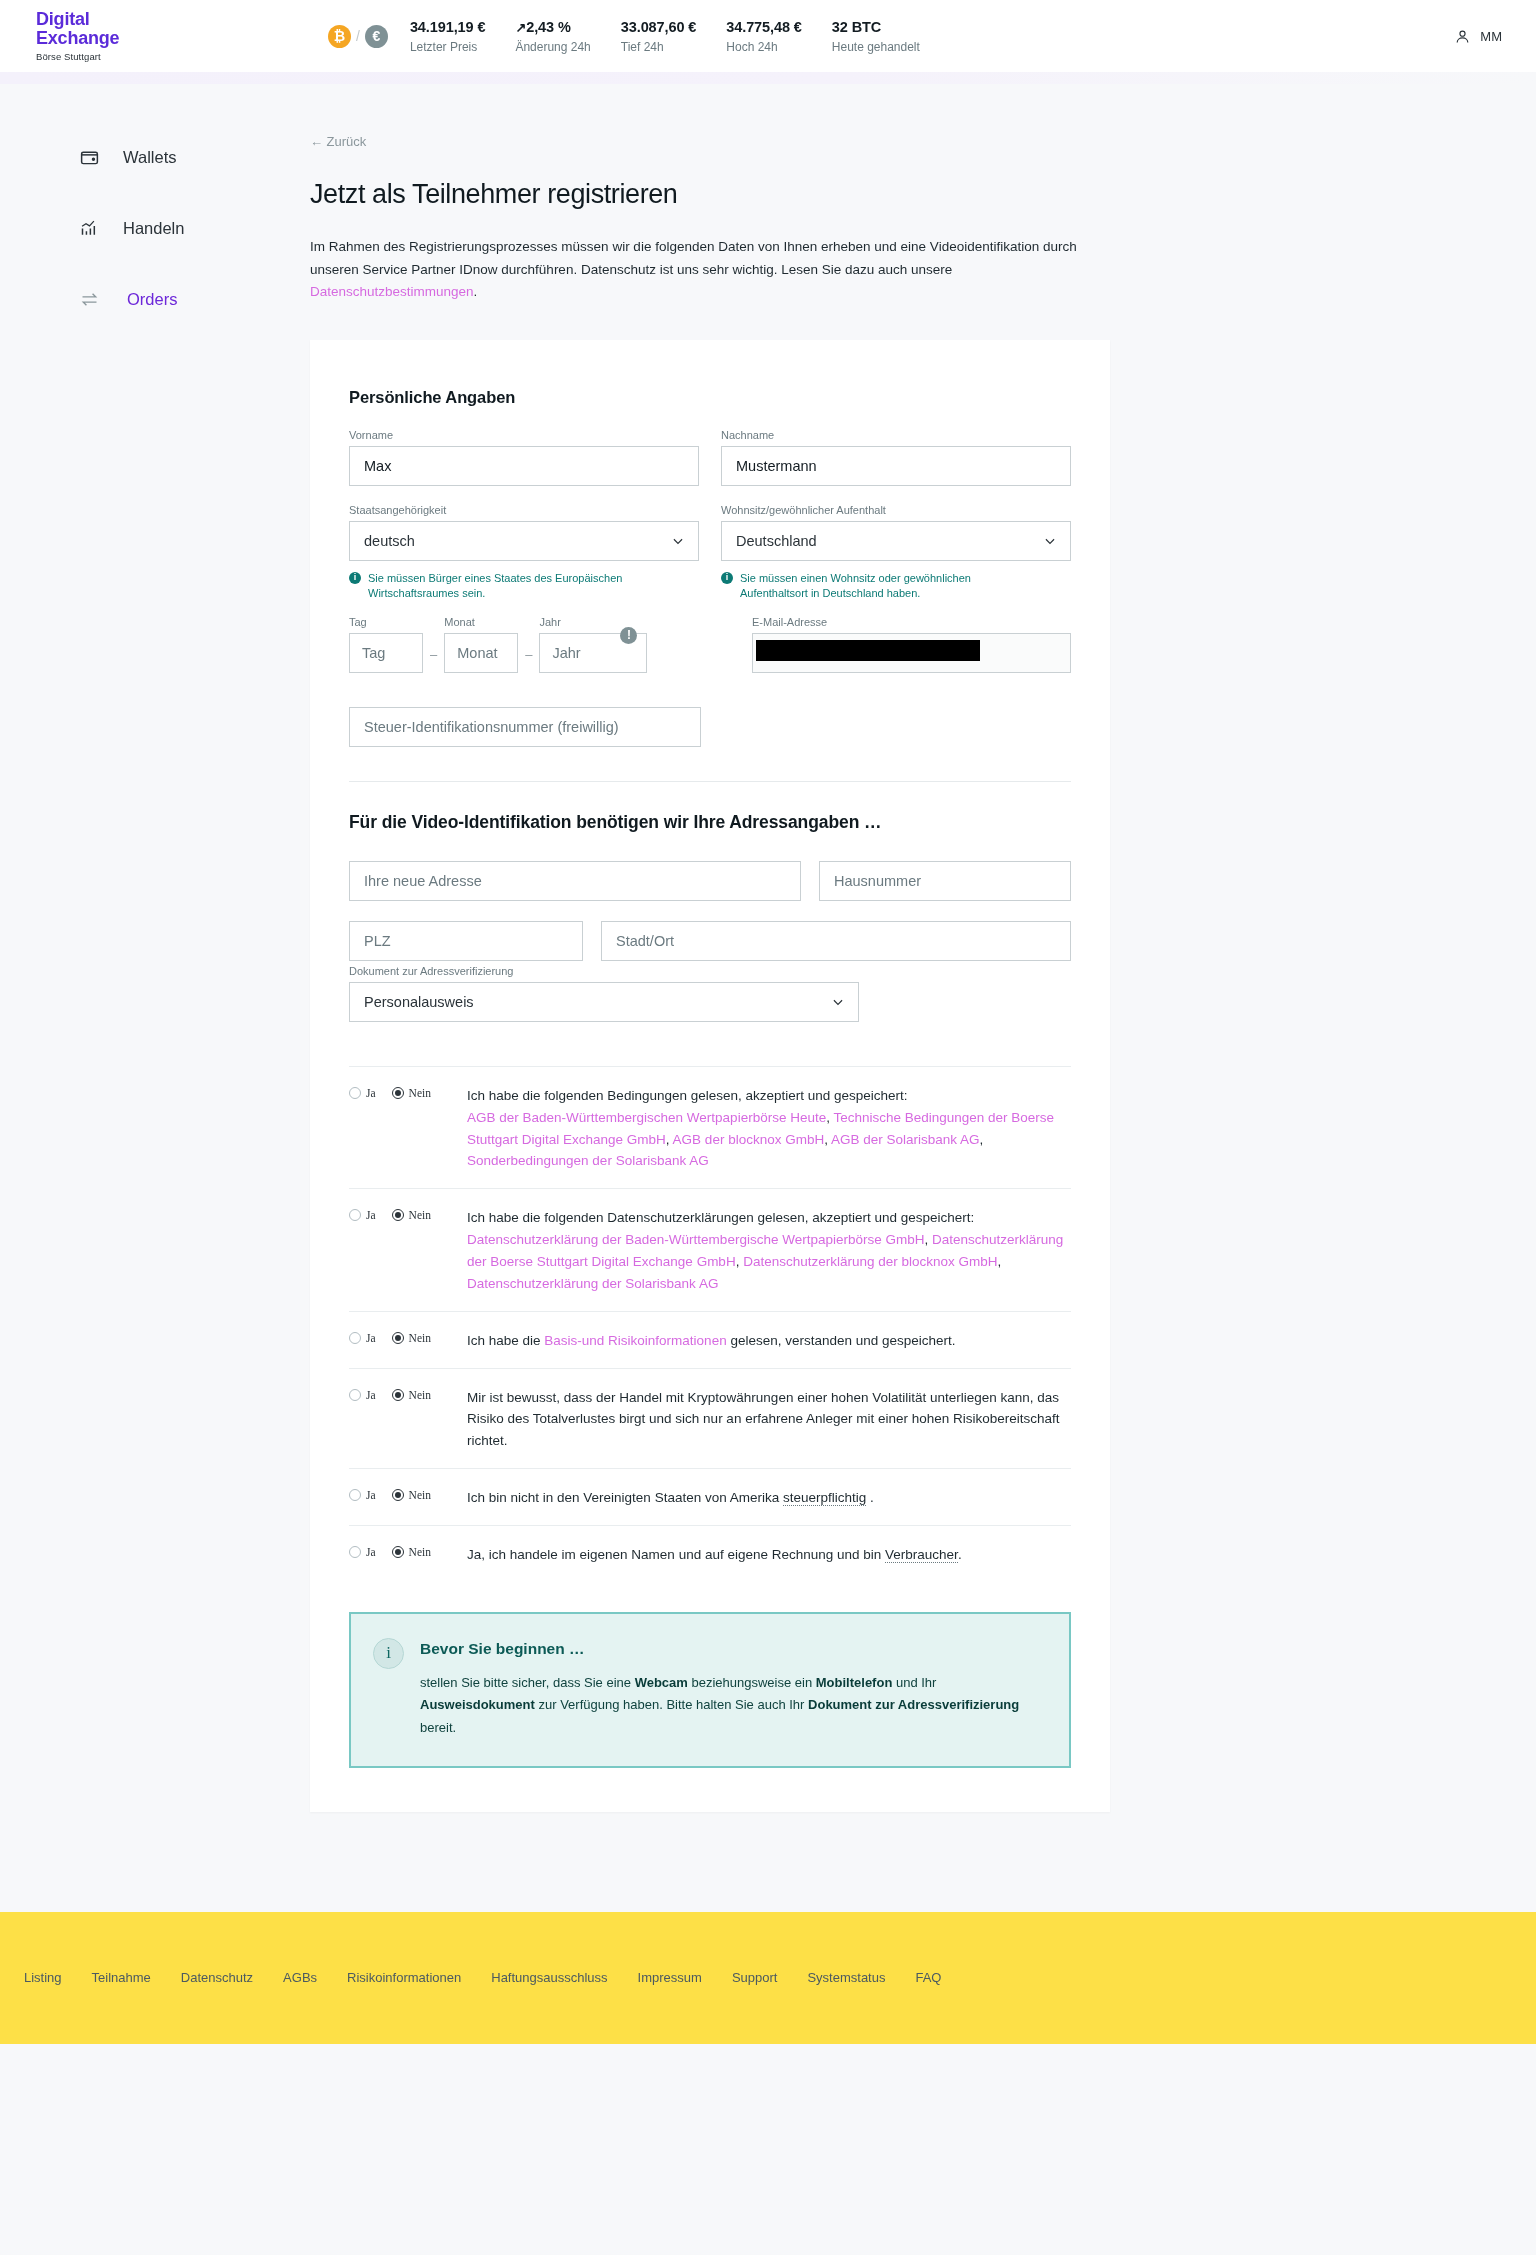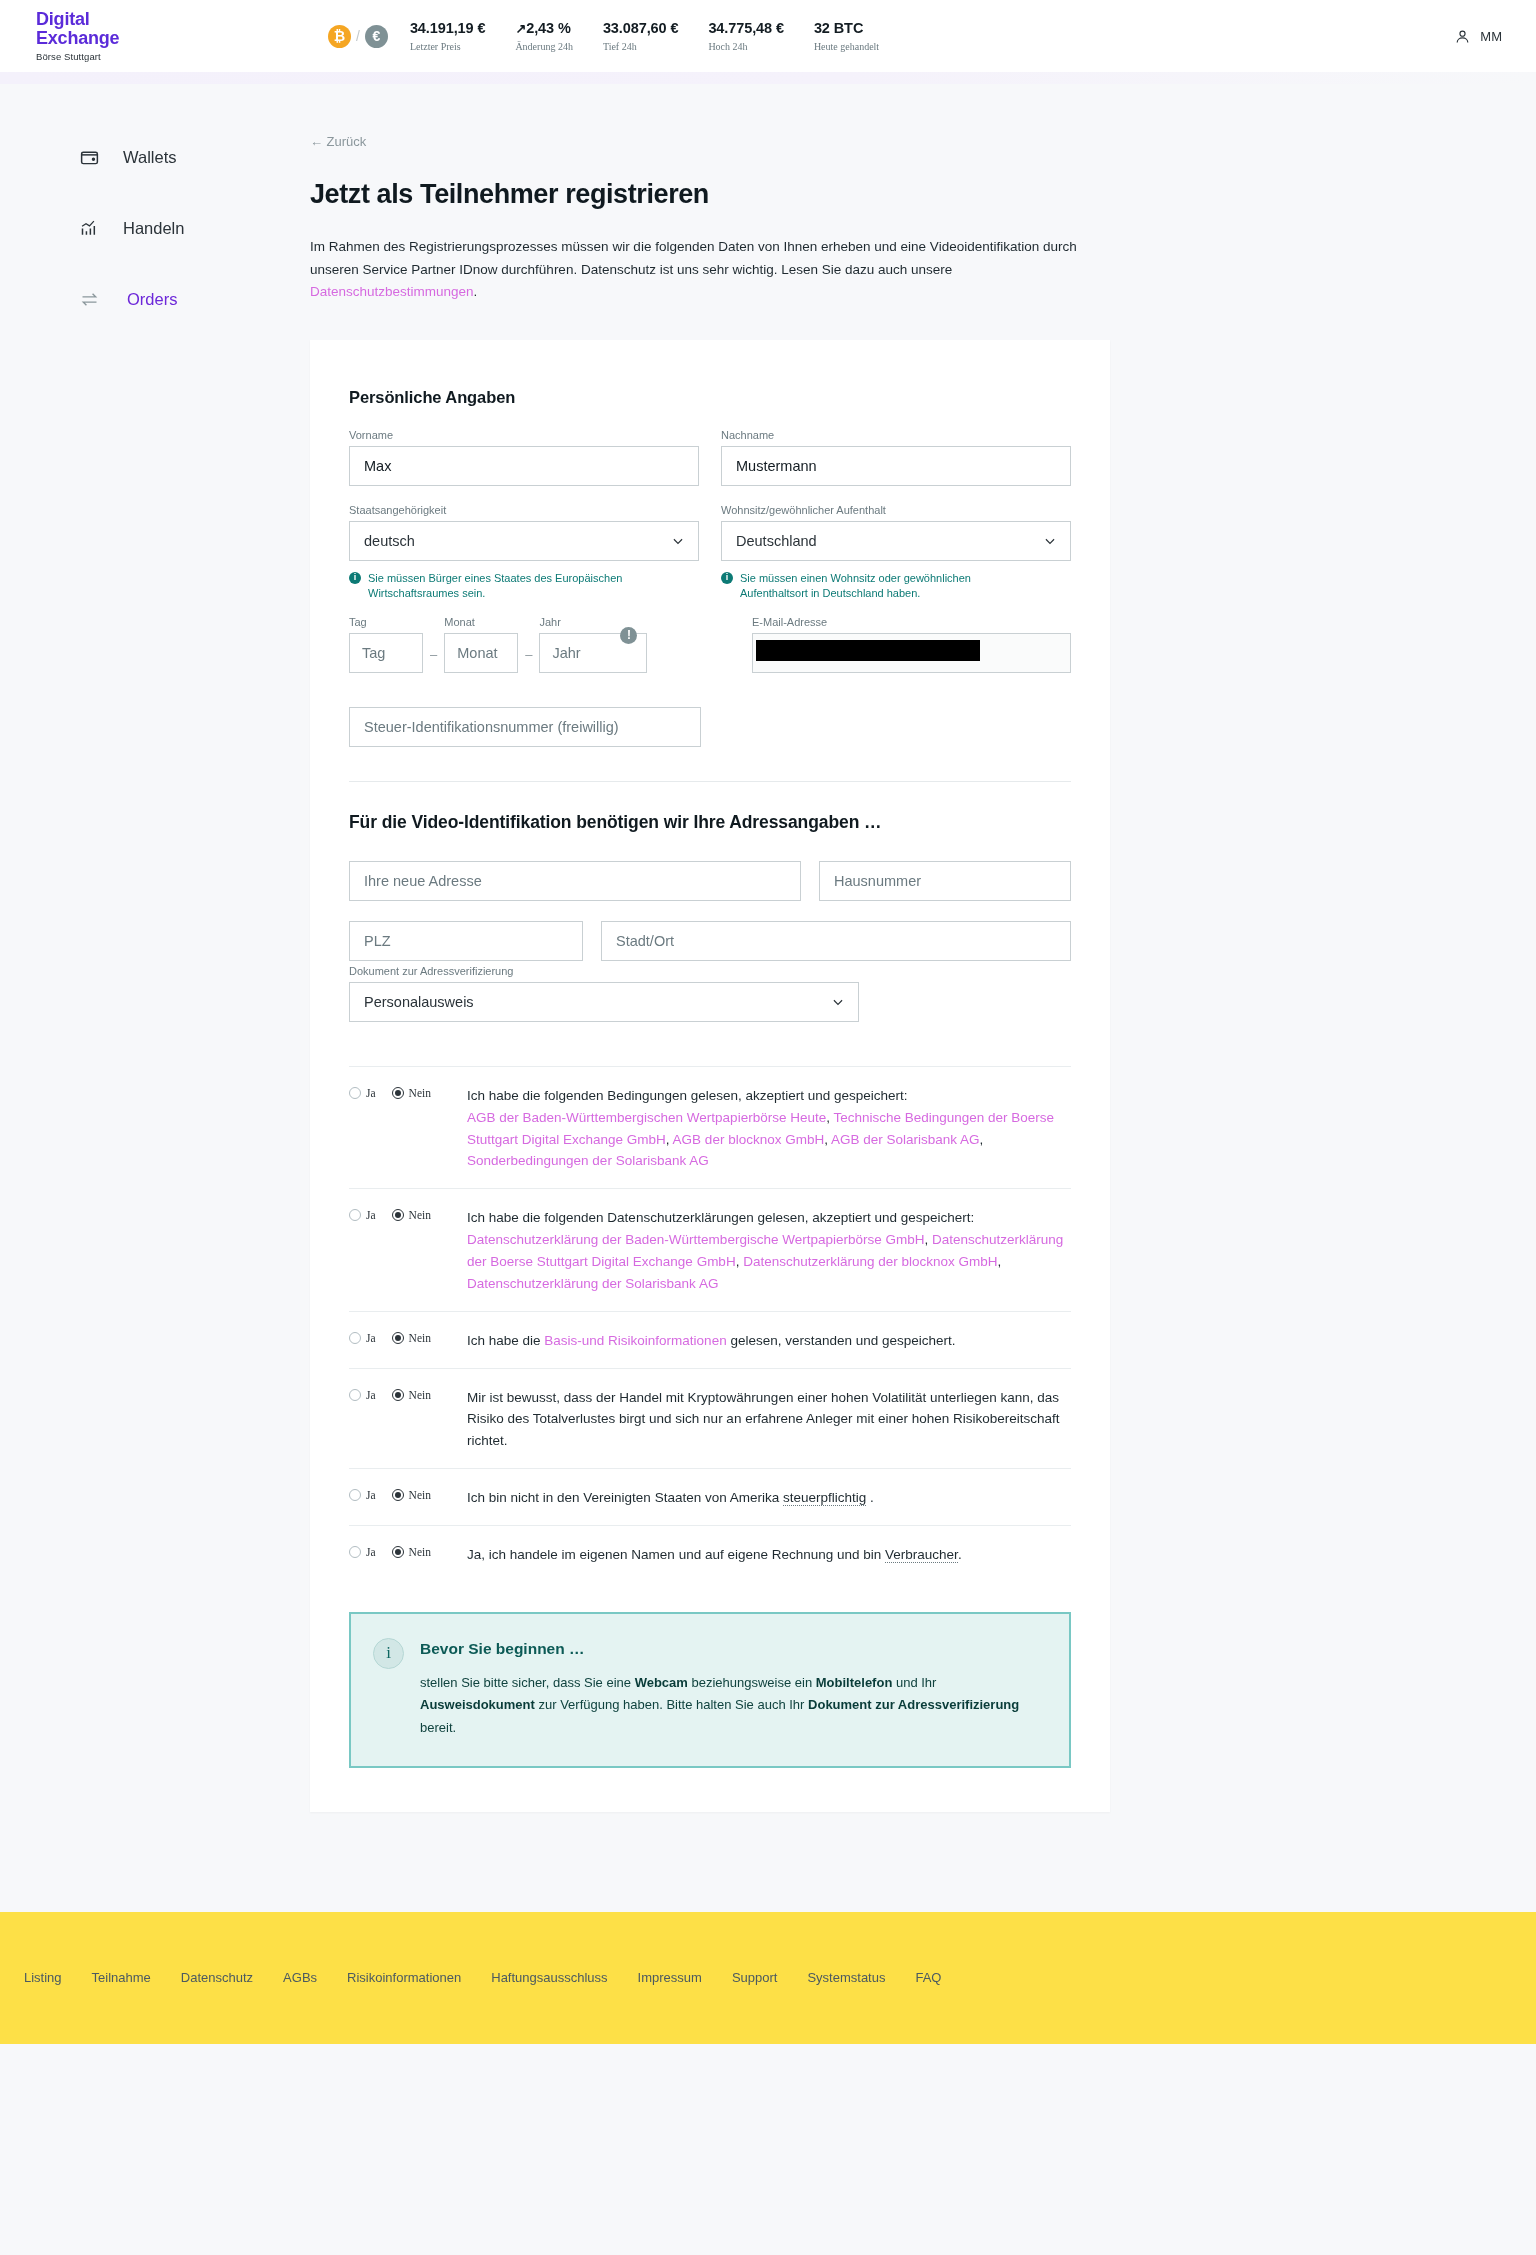--- a/index.html
+++ b/index.html
@@ -55,25 +55,24 @@
 
   .tk { padding: 0 0px; margin-right: 30px; }
   .tk-val {
     font-size: 14.5px;
     font-weight: bold;
     color: #131c22;
     white-space: nowrap;
     letter-spacing: -0.1px;
   }
   .tk-lab {
-    font-size: 10px;
+    font-size: 12px;
     color: #6b7a80;
     margin-top: 5px;
     white-space: nowrap;
-    font-family: Liberation Serif, serif;
   }
   .arrow-up { font-size: 13px; display:inline-block; }
 
   .user-area {
     position: absolute;
     right: 34px;
     display: flex;
     align-items: center;
     gap: 9px;
   }
@@ -106,21 +105,21 @@
 
   .back-link {
     font-size: 13px;
     color: #8b979c;
     margin-bottom: 30px;
     display: inline-block;
     cursor: pointer;
   }
   .page-title {
     font-size: 27px;
-    font-weight: bold;
+    font-weight: normal;
     letter-spacing: -0.4px;
     margin-bottom: 26px;
     color: #101a20;
   }
   .intro {
     font-size: 13.5px;
     line-height: 1.67;
     color: #1f2a30;
     max-width: 790px;
     margin-bottom: 36px;

